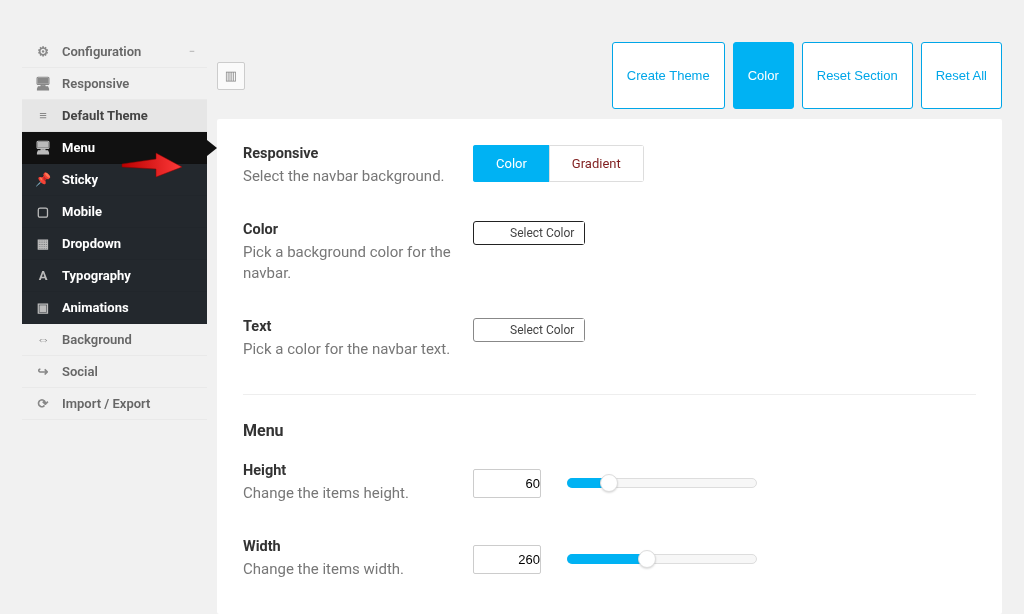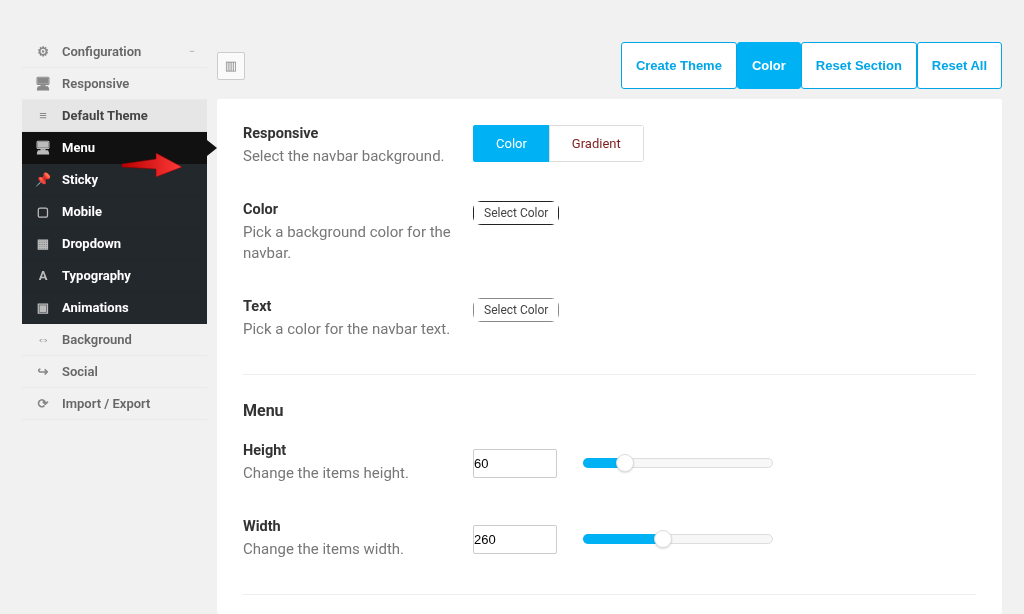--- a/index.html
+++ b/index.html
@@ -99,24 +99,25 @@
     color: #888;
     background: #fafafa;
     font-size: 13px;
   }
   .topbar .spacer { flex: 1; }
   .btn {
     border: 1px solid #00a6e8;
     background: #fff;
     color: #00a6e8;
     border-radius: 3px;
-    padding: 15px 14px;
-    font-size: 13px;
+    padding: 25px 14px;
+    font-size: 13px;
+    margin-left: 8px;
     cursor: pointer;
-    font-weight: 700;
+    font-weight: 400;
   }
   .btn.primary {
     background: #00b2f3;
     border-color: #00b2f3;
     color: #fff;
   }
   .panel {
     background: #fff;
     border-radius: 2px;
     padding: 26px 26px 0 26px;
@@ -163,22 +164,21 @@
   .toggle-opt.active {
     background: #00b2f3;
     border-color: #00b2f3;
     color: #fff;
   }
   .toggle-opt:first-child { border-right: none; }
   .color-picker {
     display: inline-flex;
     align-items: flex-end;
     border: 1px solid #222;
-    border-radius: 8px;
-    flex-direction: column;
+    border-radius: 3px;
   }
   .color-swatch {
     width: 26px;
   }
   .swatch-black { background: #1b1b1b; }
   .swatch-grey { background: #bfbfbf; }
   .color-picker.grey-border { border-color: #888; }
   .color-btn {
     background: #fff;
     padding: 4px 10px;
@@ -193,25 +193,25 @@
     border-top: 1px solid #eee;
     margin: 10px 0 26px 0;
   }
   .section-title {
     font-size: 16px;
     font-weight: 700;
     color: #333;
     margin-bottom: 22px;
   }
   .num-input {
-    width: 84px;
+    width: 68px;
     padding: 6px 0;
     border: 1px solid #ccc;
     border-radius: 2px;
-    text-align: left;
+    text-align: right;
     font-size: 13px;
     margin-right: 26px;
   }
   .slider {
     position: relative;
     width: 190px;
     height: 18px;
   }
   .slider .track {
     position: absolute;

